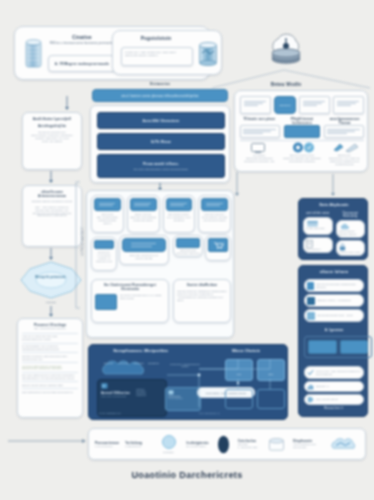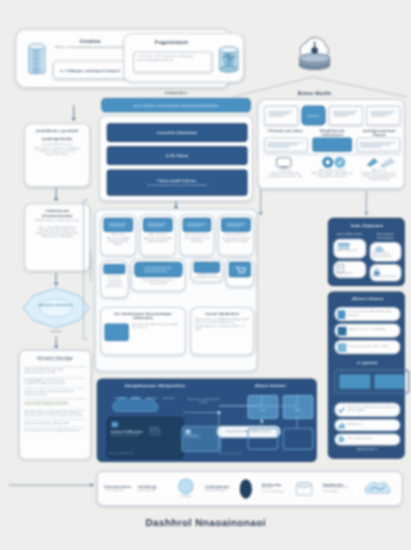--- a/index.html
+++ b/index.html
@@ -611,14 +611,14 @@
   </div>
   <div style="flex:0 0 28px;">
     <svg viewBox="0 0 26 16" width="25" height="15">
       <path d="M2 12 a4 4 0 0 1 2-7 a6 6 0 0 1 10-1 a5 5 0 0 1 9 2 a4 4 0 0 1 1 6 z" fill="#cfe6f4" stroke="#7fb2d4" stroke-width=".7"></path>
       <path d="M5 9 l5-3 l5 3 l5-3" stroke="#3f87bb" stroke-width=".9" fill="none"></path>
     </svg>
   </div>
 </div>
 
 <div class="abs" style="left:0;top:470px;width:374px;text-align:center;">
-  <span class="t blur" style="font-size:9px;font-weight:bold;color:#2a3b52;letter-spacing:.4px;">Dashhrol Nnaoainonaoi</span>
+  <span class="t blur" style="font-size:9px;font-weight:bold;color:#2a3b52;letter-spacing:.4px;">Uoaotinio Darchericrets</span>
 </div>
 
 </body></html>

